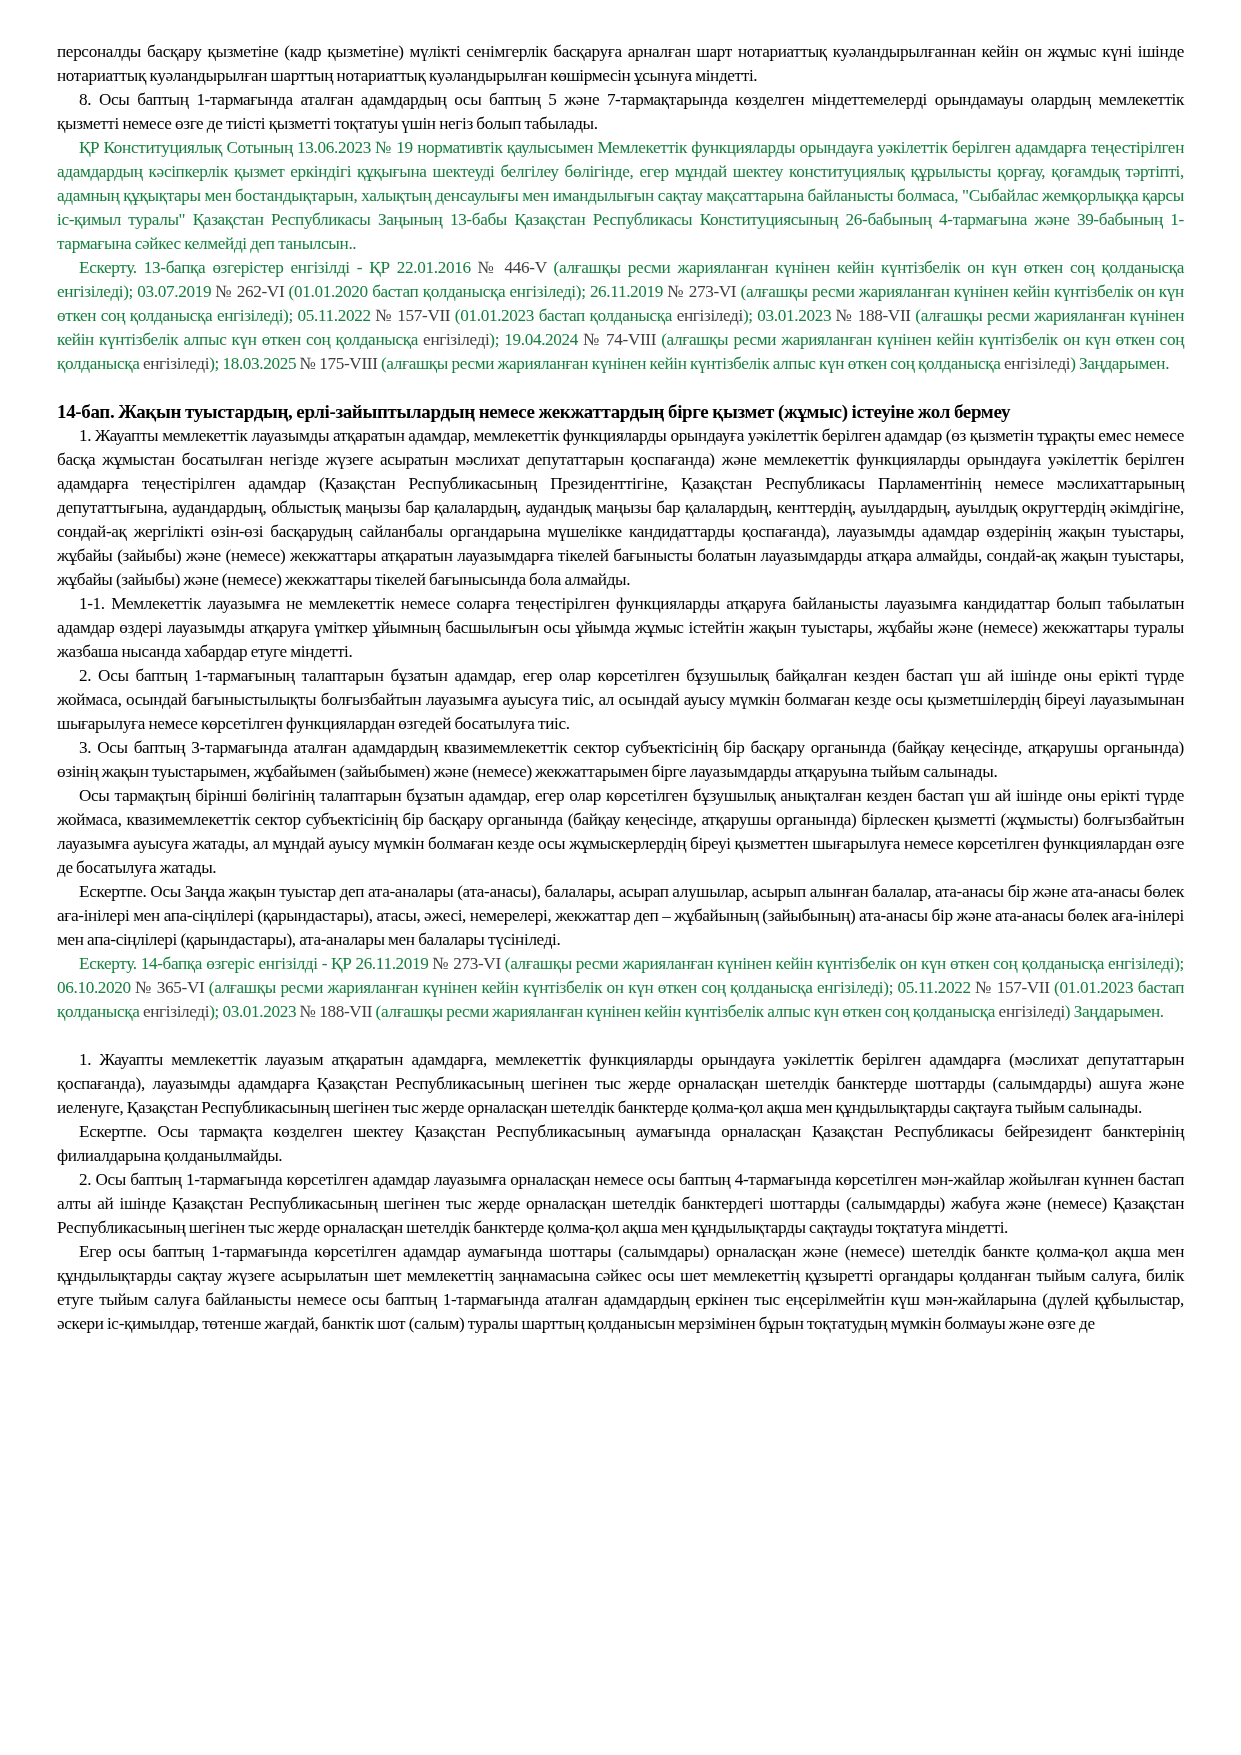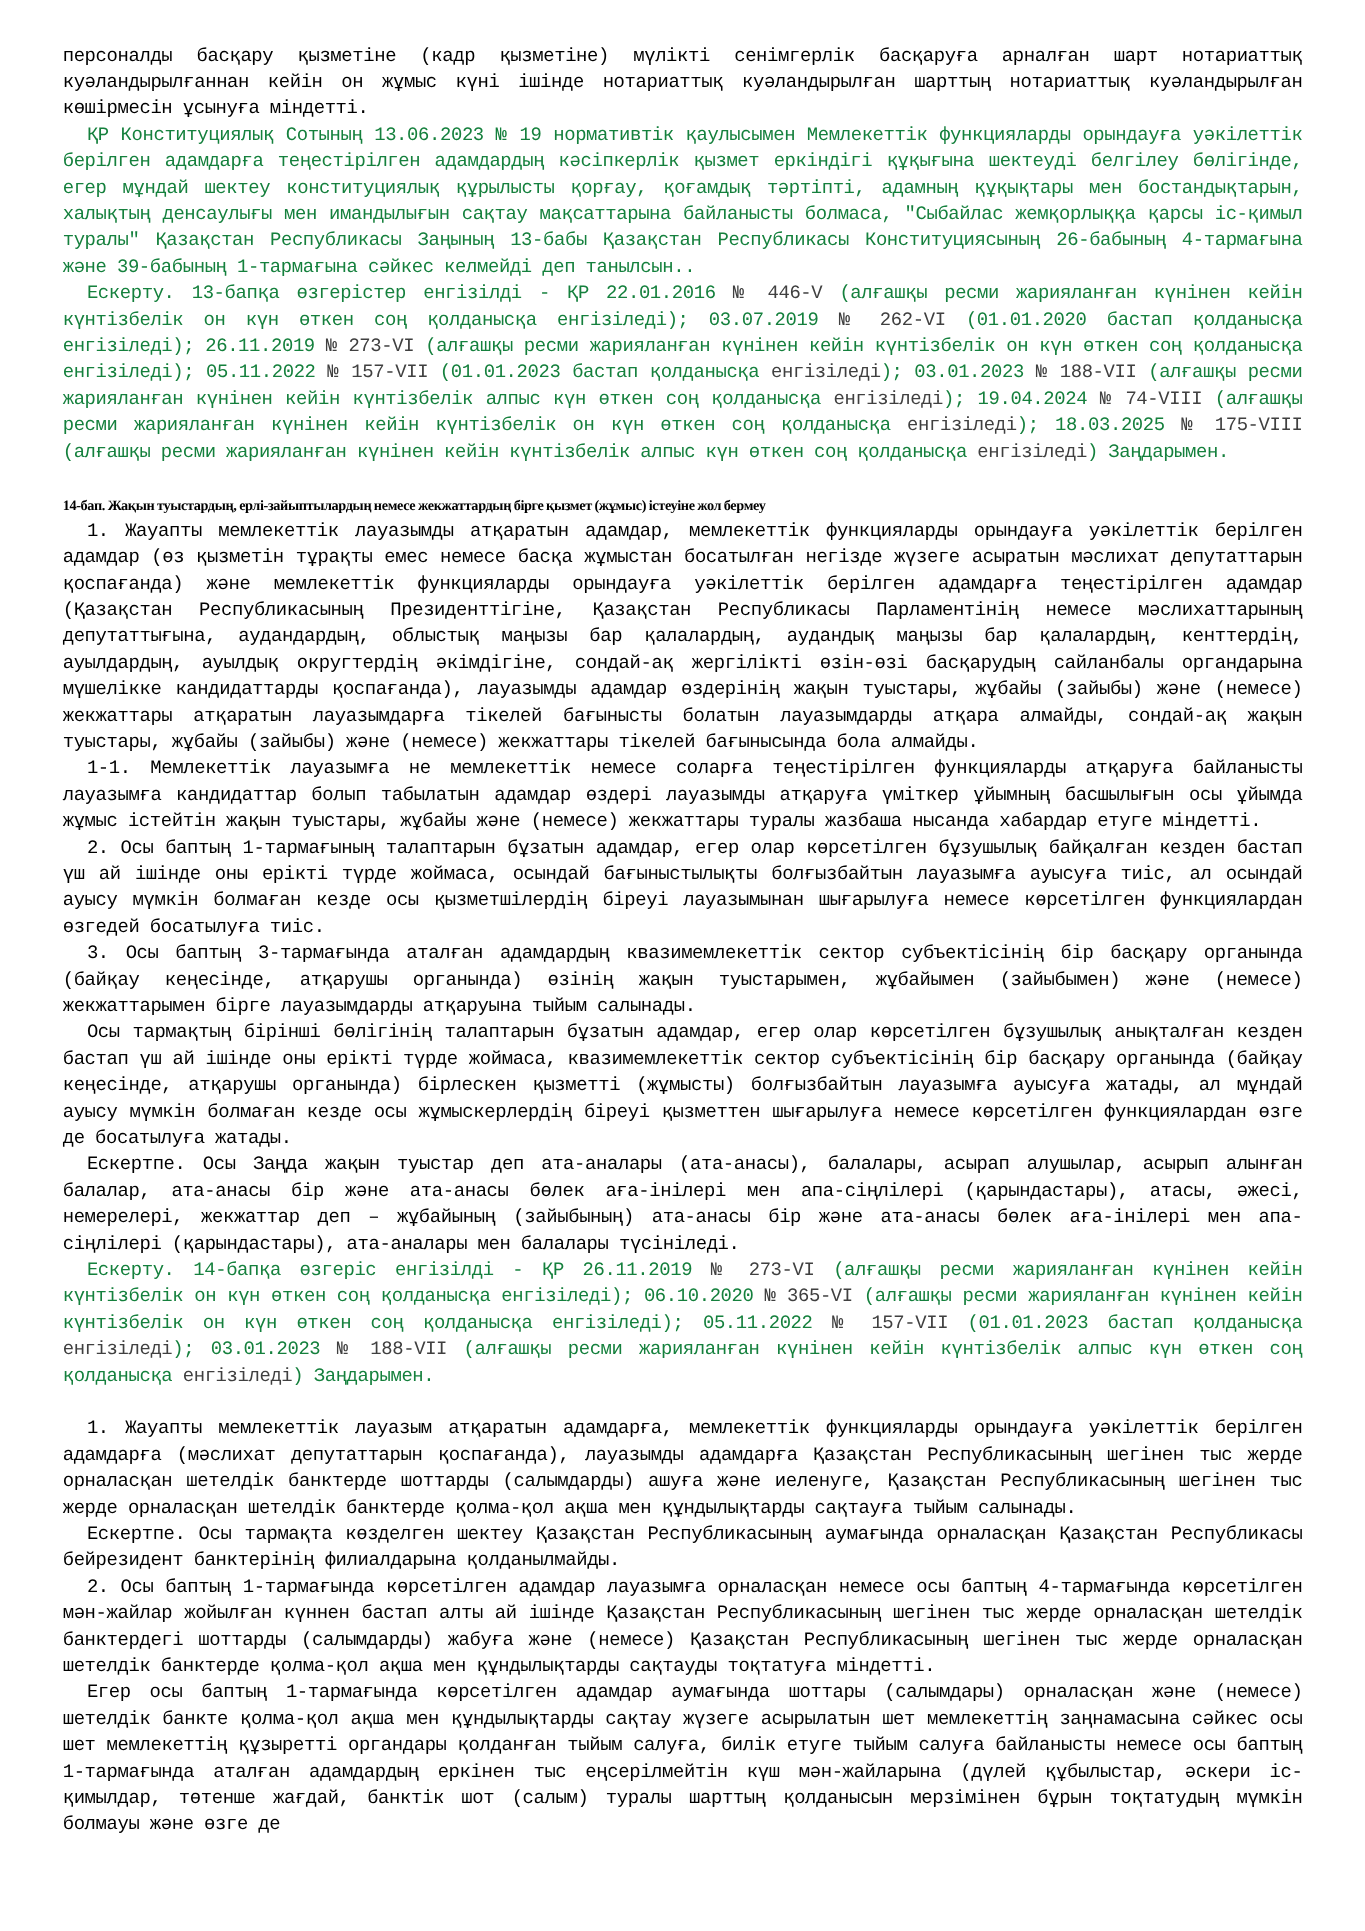--- a/index.html
+++ b/index.html
@@ -3,36 +3,37 @@
 <meta charset="utf-8">
 <style>
   html, body { margin: 0; padding: 0; background: #ffffff; }
   body { width: 1241px; height: 1755px; overflow: hidden; position: relative; }
   .page {
     position: absolute; left: 57px; top: 40px; width: 1127px;
     font-family: "Liberation Serif", "DejaVu Serif", serif;
     font-size: 17.2px; line-height: 24px; color: #000;
     letter-spacing: -0.35px; word-spacing: -0.5px;
   }
-  p { margin: 0; text-align: justify; text-indent: 22px; font-family: Liberation Mono, monospace; }
+  p { margin: 0; text-align: justify; text-indent: 22px; }
   p.noind { text-indent: 0; }
   .red { color: #15803d; }
   .blk { color: #404040; }
   .gap { height: 24px; }
   h2 {
-    margin: 0; font-size: 13px; font-weight: bold; line-height: 24px;
+    margin: 0; font-size: 19px; font-weight: bold; line-height: 24px;
     text-align: justify; text-indent: 0; padding-left: 0;
   }
 </style>
 </head>
 <body>
 
 <div class="page">
 
   <p class="noind">персоналды басқару қызметіне (кадр қызметіне) мүлікті сенімгерлік басқаруға арналған шарт нотариаттық куәландырылғаннан кейін он жұмыс күні ішінде нотариаттық куәландырылған шарттың нотариаттық куәландырылған көшірмесін ұсынуға міндетті.</p>
+  <p>8. Осы баптың 1-тармағында аталған адамдардың осы баптың 5 және 7-тармақтарында көзделген міндеттемелерді орындамауы олардың мемлекеттік қызметті немесе өзге де тиісті қызметті тоқтатуы үшін негіз болып табылады.</p>
 
   <p class="red">ҚР Конституциялық Сотының 13.06.2023 № 19 нормативтік қаулысымен Мемлекеттік функцияларды орындауға уәкілеттік берілген адамдарға теңестірілген адамдардың кәсіпкерлік қызмет еркіндігі құқығына шектеуді белгілеу бөлігінде, егер мұндай шектеу конституциялық құрылысты қорғау, қоғамдық тәртіпті, адамның құқықтары мен бостандықтарын, халықтың денсаулығы мен имандылығын сақтау мақсаттарына байланысты болмаса, "Сыбайлас жемқорлыққа қарсы іс-қимыл туралы" Қазақстан Республикасы Заңының 13-бабы Қазақстан Республикасы Конституциясының 26-бабының 4-тармағына және 39-бабының 1-тармағына сәйкес келмейді деп танылсын..</p>
 
   <p id="a13-amend"><span class="red">Ескерту. 13-бапқа өзгерістер енгізілді - ҚР 22.01.2016 </span><span class="blk">№ 446-V</span><span class="red"> (алғашқы ресми жарияланған күнінен кейін күнтізбелік он күн өткен соң қолданысқа енгізіледі); 03.07.2019 </span><span class="blk">№ 262-VI</span><span class="red"> (01.01.2020 бастап қолданысқа енгізіледі); 26.11.2019 </span><span class="blk">№ 273-VI</span><span class="red"> (алғашқы ресми жарияланған күнінен кейін күнтізбелік он күн өткен соң қолданысқа енгізіледі); 05.11.2022 </span><span class="blk">№ 157-VII</span><span class="red"> (01.01.2023 бастап қолданысқа </span><span class="blk">енгізіледі</span><span class="red">); 03.01.2023 </span><span class="blk">№ 188-VII</span><span class="red"> (алғашқы ресми жарияланған күнінен кейін күнтізбелік алпыс күн өткен соң қолданысқа </span><span class="blk">енгізіледі</span><span class="red">); 19.04.2024 </span><span class="blk">№ 74-VIII</span><span class="red"> (алғашқы ресми жарияланған күнінен кейін күнтізбелік он күн өткен соң қолданысқа </span><span class="blk">енгізіледі</span><span class="red">); 18.03.2025 </span><span class="blk">№ 175-VIII</span><span class="red"> (алғашқы ресми жарияланған күнінен кейін күнтізбелік алпыс күн өткен соң қолданысқа </span><span class="blk">енгізіледі</span><span class="red">) Заңдарымен.</span></p>
 
   <div class="gap"></div>
 
   <h2>14-бап. Жақын туыстардың, ерлі-зайыптылардың немесе жекжаттардың бірге қызмет (жұмыс) істеуіне жол бермеу</h2>
   <p>1. Жауапты мемлекеттік лауазымды атқаратын адамдар, мемлекеттік функцияларды орындауға уәкілеттік берілген адамдар (өз қызметін тұрақты емес немесе басқа жұмыстан босатылған негізде жүзеге асыратын мәслихат депутаттарын қоспағанда) және мемлекеттік функцияларды орындауға уәкілеттік берілген адамдарға теңестірілген адамдар (Қазақстан Республикасының Президенттігіне, Қазақстан Республикасы Парламентінің немесе мәслихаттарының депутаттығына, аудандардың, облыстық маңызы бар қалалардың, аудандық маңызы бар қалалардың, кенттердің, ауылдардың, ауылдық округтердің әкімдігіне, сондай-ақ жергілікті өзін-өзі басқарудың сайланбалы органдарына мүшелікке кандидаттарды қоспағанда), лауазымды адамдар өздерінің жақын туыстары, жұбайы (зайыбы) және (немесе) жекжаттары атқаратын лауазымдарға тікелей бағынысты болатын лауазымдарды атқара алмайды, сондай-ақ жақын туыстары, жұбайы (зайыбы) және (немесе) жекжаттары тікелей бағынысында бола алмайды.</p>
   <p>1-1. Мемлекеттік лауазымға не мемлекеттік немесе соларға теңестірілген функцияларды атқаруға байланысты лауазымға кандидаттар болып табылатын адамдар өздері лауазымды атқаруға үміткер ұйымның басшылығын осы ұйымда жұмыс істейтін жақын туыстары, жұбайы және (немесе) жекжаттары туралы жазбаша нысанда хабардар етуге міндетті.</p>

